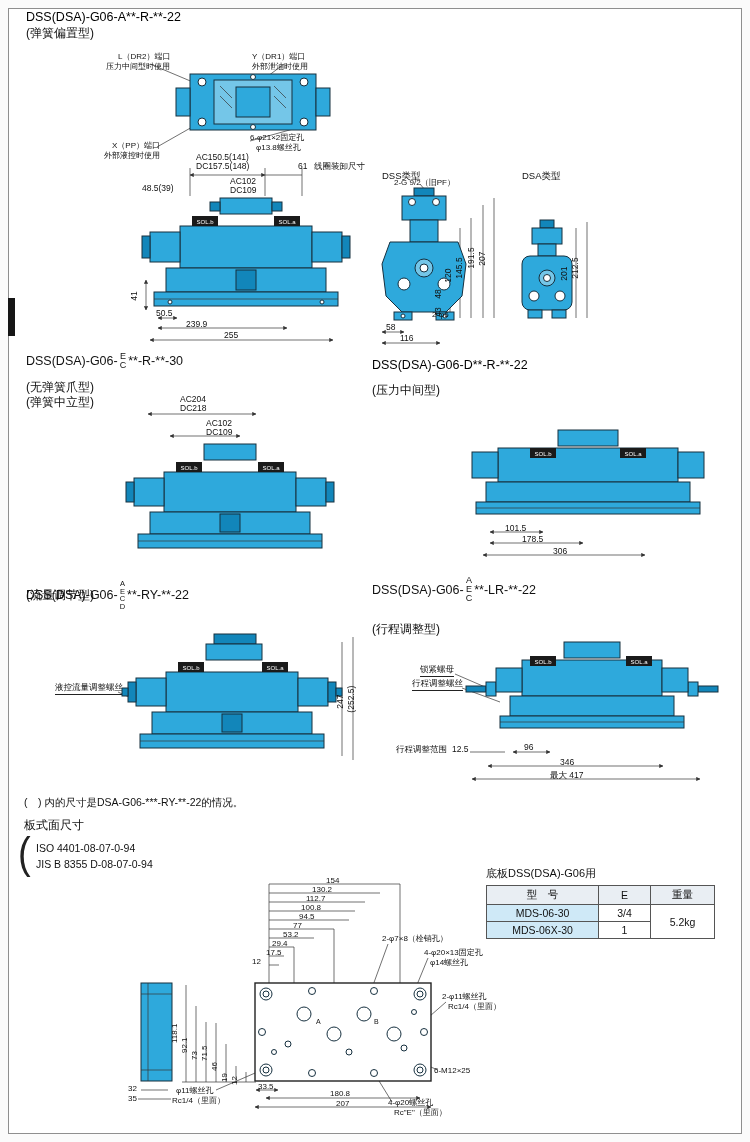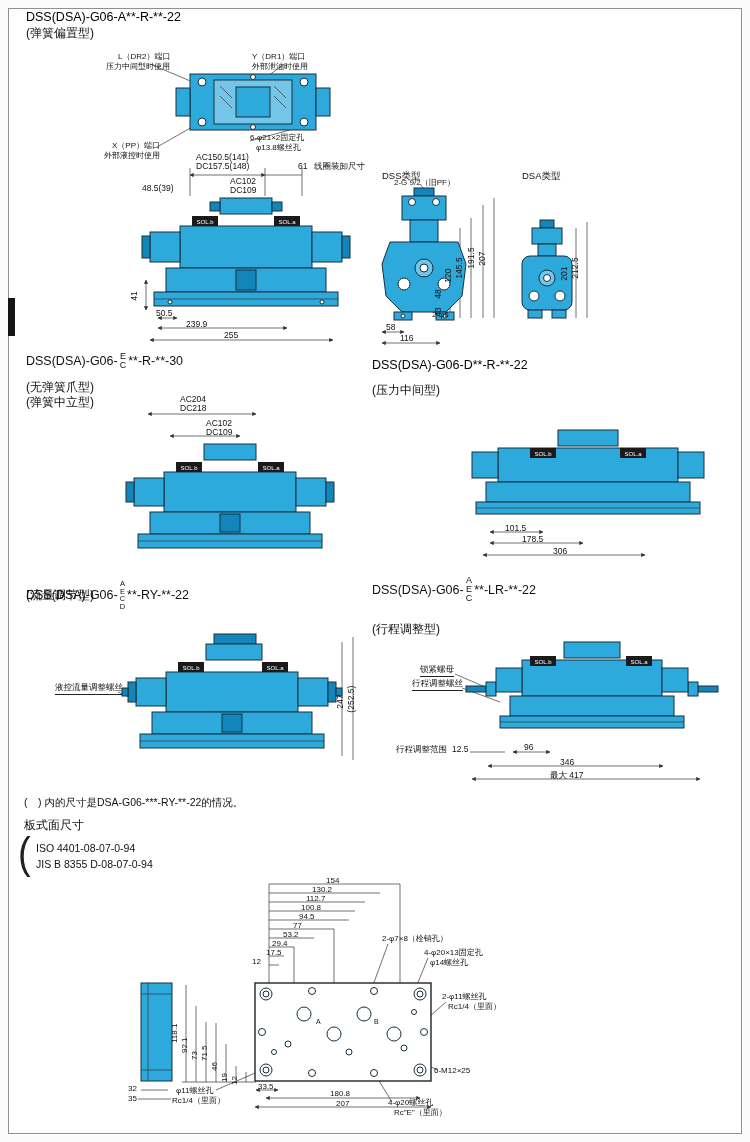--- a/index.html
+++ b/index.html
@@ -427,14 +427,35 @@
 <span class="L f8" style="left:424px;top:948px">4-φ20×13固定孔</span>
 <span class="L f8" style="left:430px;top:958px">φ14螺丝孔</span>
 <span class="L f8" style="left:442px;top:992px">2-φ11螺丝孔</span>
 <span class="L f8" style="left:448px;top:1002px">Rc1/4（里面）</span>
 <span class="L f8" style="left:434px;top:1066px">6-M12×25</span>
 <span class="L f8" style="left:388px;top:1098px">4-φ20螺丝孔</span>
 <span class="L f8" style="left:394px;top:1108px">Rc"E"（里面）</span>
 <span class="L f8" style="left:176px;top:1086px">φ11螺丝孔</span>
 <span class="L f8" style="left:172px;top:1096px">Rc1/4（里面）</span>
 
-
+<div class="tblwrap">
+<div class="tbltitle">底板DSS(DSA)-G06用</div>
+<table>
+<tbody>
+          <tr>
+<th>型　号</th>
+<th>E</th>
+<th>重量</th>
+</tr>
+<tr>
+<td class="model">MDS-06-30</td>
+<td>3/4</td>
+<td rowspan="2">5.2kg</td>
+</tr>
+<tr>
+<td class="model">MDS-06X-30</td>
+<td>1</td>
+</tr>
+</tbody>
+      </table>
 </div>
 
+</div>
+
 </body></html>

